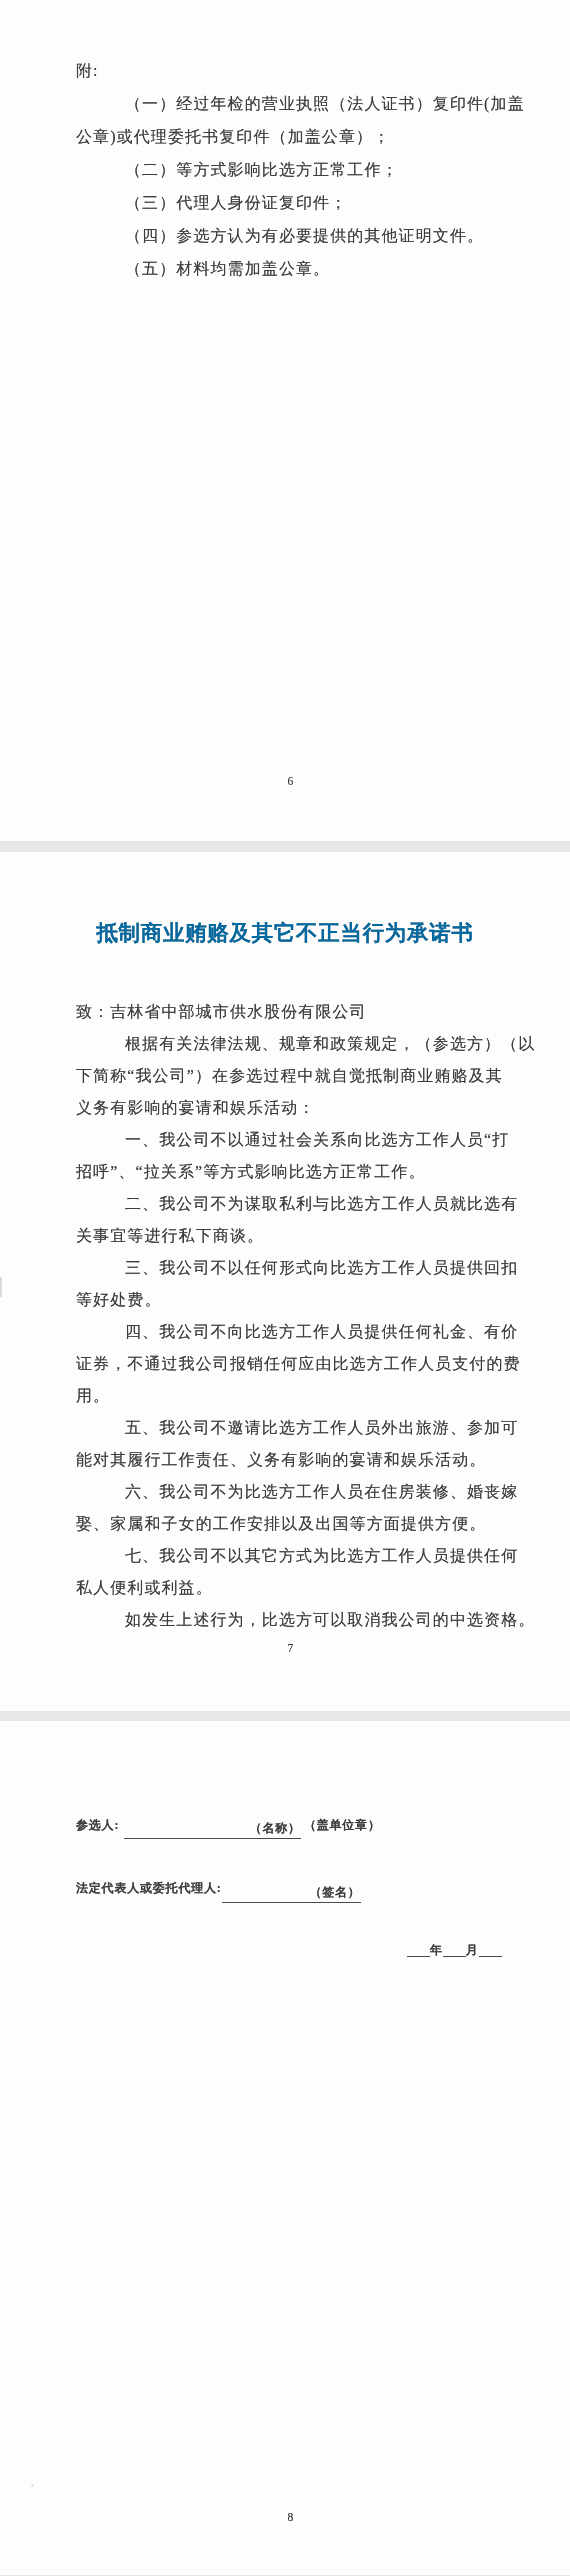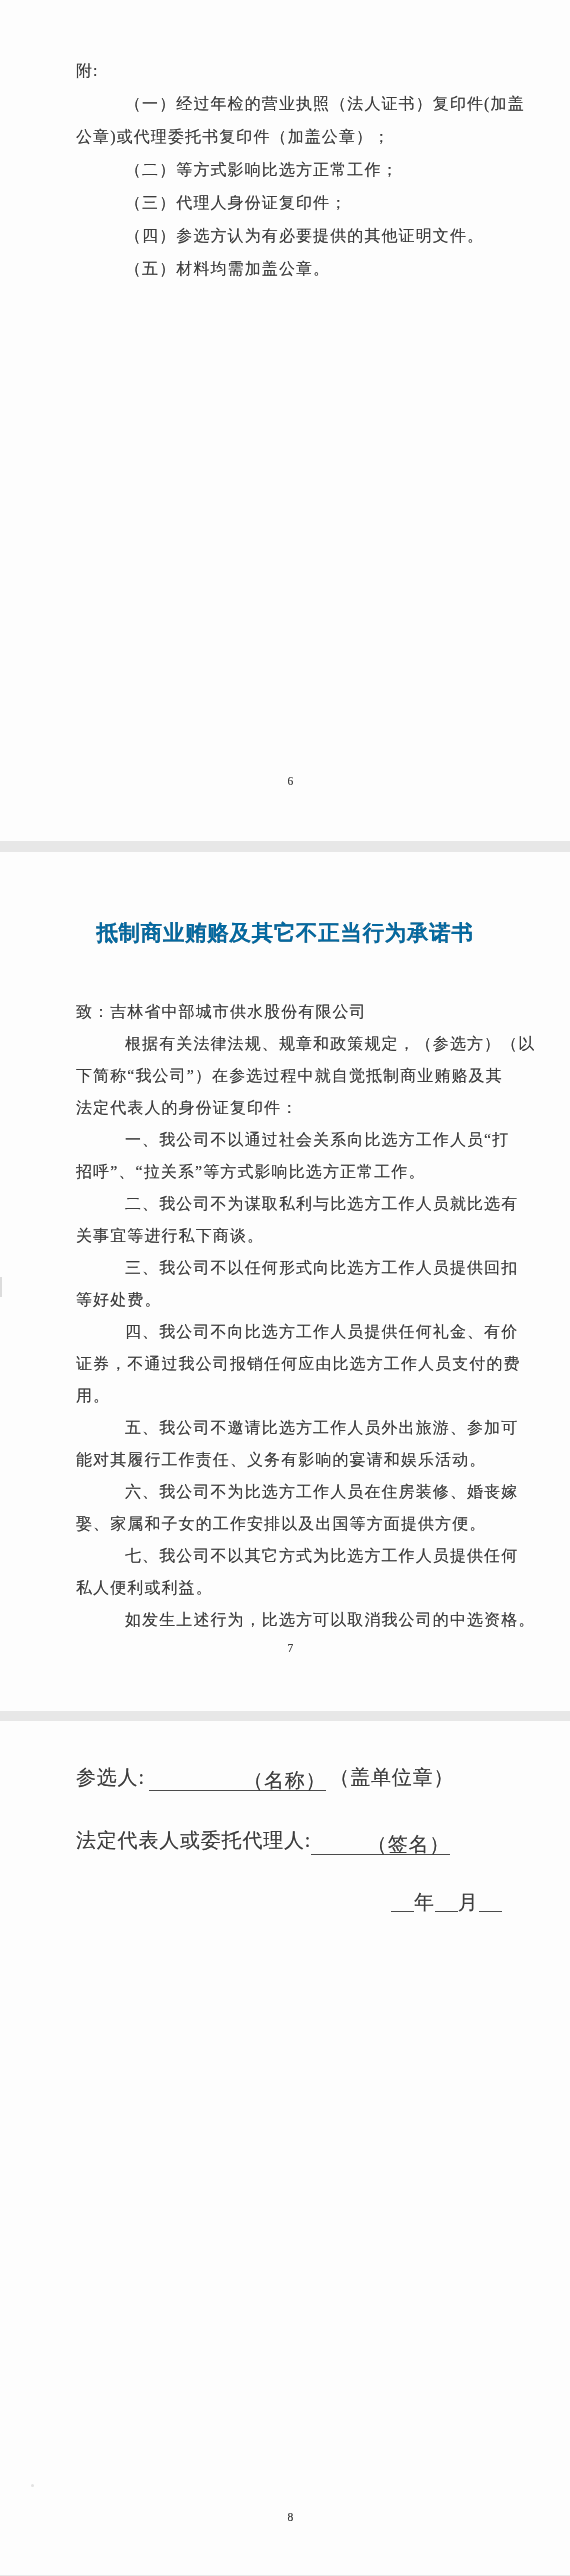--- a/index.html
+++ b/index.html
@@ -64,23 +64,24 @@
   }
   .p7-body {
     margin-top: 46px;
     font-size: 16px;
     line-height: 32px;
     letter-spacing: 1.1px;
   }
 
   
   .p8-body {
-    padding-top: 44px;
-    font-size: 20px;
+    padding-top: 92px;
+    font-size: 12px;
     letter-spacing: 0.8px;
+    font-weight: bold;
   }
   .sig-line {
     line-height: 24.5px;
     white-space: nowrap;
   }
   .sig-line2 { margin-top: 37px; }
   .date-line {
     margin-top: 35px;
     text-align: right;
     margin-right: -7.6px;
@@ -139,21 +140,21 @@
   </div>
 
   <div class="page" id="page-7">
     <div class="speck speck-1"></div>
     <div class="content">
       <div class="p7-title scan">抵制商业贿赂及其它不正当行为承诺书</div>
       <div class="p7-body scan">
         <div class="ln">致：吉林省中部城市供水股份有限公司</div>
         <div class="ln ind">根据有关法律法规、规章和政策规定，（参选方）（以</div>
         <div class="ln">下简称“我公司”）在参选过程中就自觉抵制商业贿赂及其</div>
-        <div class="ln">法定代表人的身份证复印件：</div>
+        <div class="ln">义务有影响的宴请和娱乐活动：</div>
         <div class="ln ind">一、我公司不以通过社会关系向比选方工作人员“打</div>
         <div class="ln">招呼”、“拉关系”等方式影响比选方正常工作。</div>
         <div class="ln ind">二、我公司不为谋取私利与比选方工作人员就比选有</div>
         <div class="ln">关事宜等进行私下商谈。</div>
         <div class="ln ind">三、我公司不以任何形式向比选方工作人员提供回扣</div>
         <div class="ln">等好处费。</div>
         <div class="ln ind">四、我公司不向比选方工作人员提供任何礼金、有价</div>
         <div class="ln">证券，不通过我公司报销任何应由比选方工作人员支付的费</div>
         <div class="ln">用。</div>
         <div class="ln ind">五、我公司不邀请比选方工作人员外出旅游、参加可</div>

